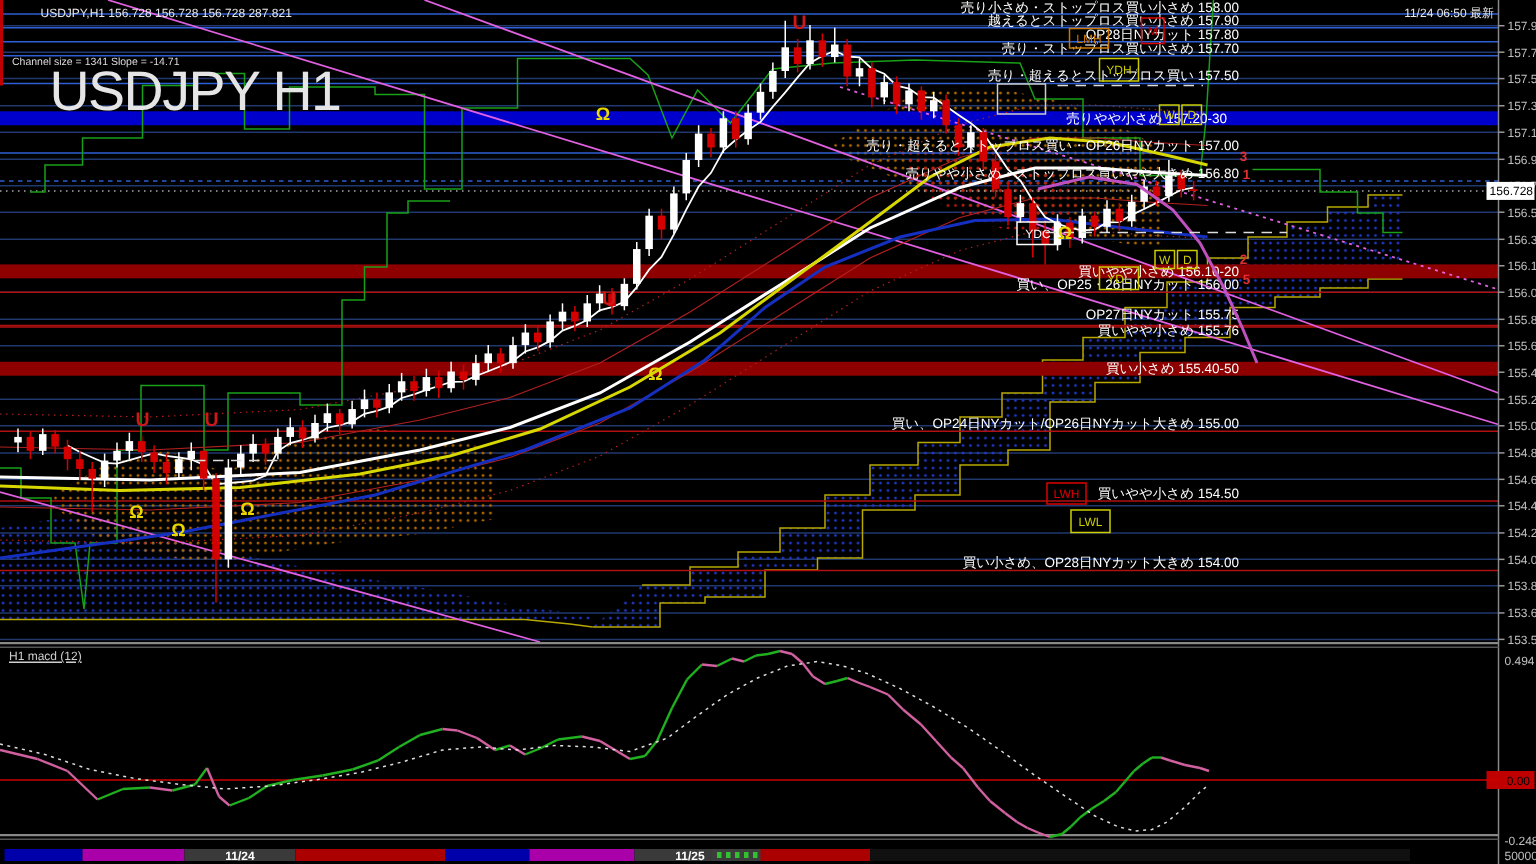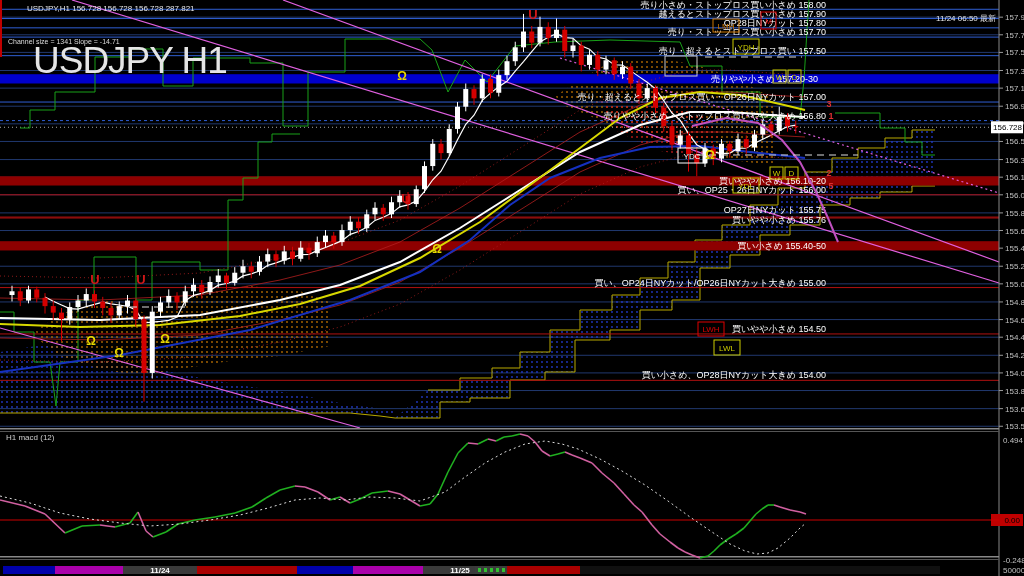--- a/index.html
+++ b/index.html
@@ -1,24 +1,24 @@
 <!DOCTYPE html>
 <html><head>
 <meta charset="utf-8">
 <style>
   html,body{margin:0;padding:0;background:#000;}
   #screen{position:relative;width:1024px;height:576px;background:#000;overflow:hidden;
           font-family:"Liberation Sans",sans-serif;}
   #chart{position:absolute;left:0;top:0;}
   .ovl{position:absolute;color:#fff;white-space:nowrap;}
   #window-title{left:27px;top:4px;font-size:8px;color:#e8e8e8;}
-  #timestamp{right:28px;top:13px;font-size:8px;color:#e8e8e8;}
+  #timestamp{right:28px;top:3px;font-size:8px;color:#e8e8e8;}
   #channel-label{left:8px;top:38px;font-size:7px;color:#dcdcdc;}
   #watermark{left:33px;top:40px;font-size:37px;color:#e5e5e5;letter-spacing:-1px;}
-  #macd-label{left:6px;top:433px;font-size:8px;color:#cfcfcf;}
+  #macd-label{left:6px;top:433px;font-size:8px;color:#cfcfcf;text-decoration:underline;}
 </style>
 </head>
 <body>
 
 <div id="screen">
   <svg id="chart" width="1024" height="576">
     <defs>
       <pattern id="dotsBlue" width="5" height="5" patternUnits="userSpaceOnUse">
         <circle cx="2" cy="2" r="0.9" fill="#2038c8"></circle>
       </pattern>

